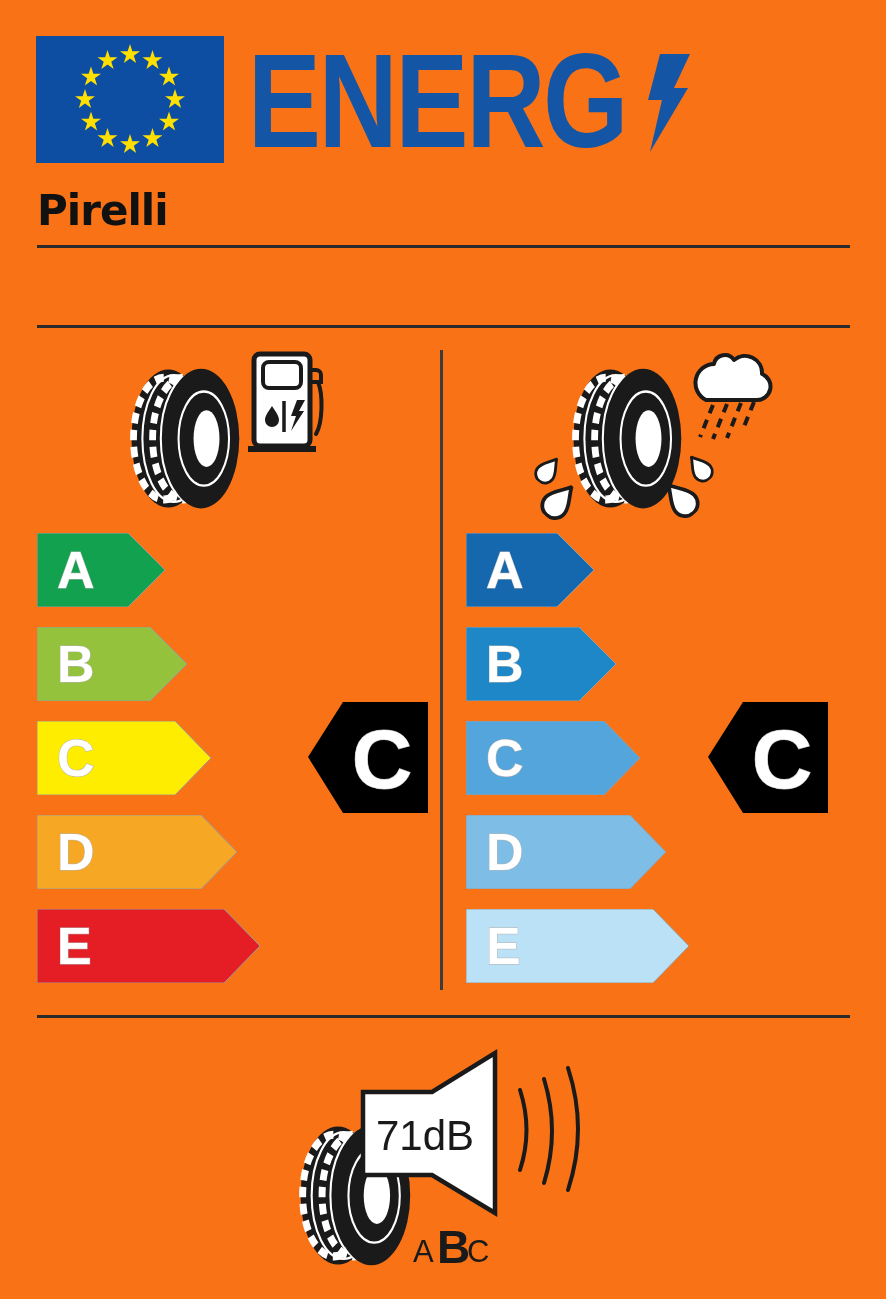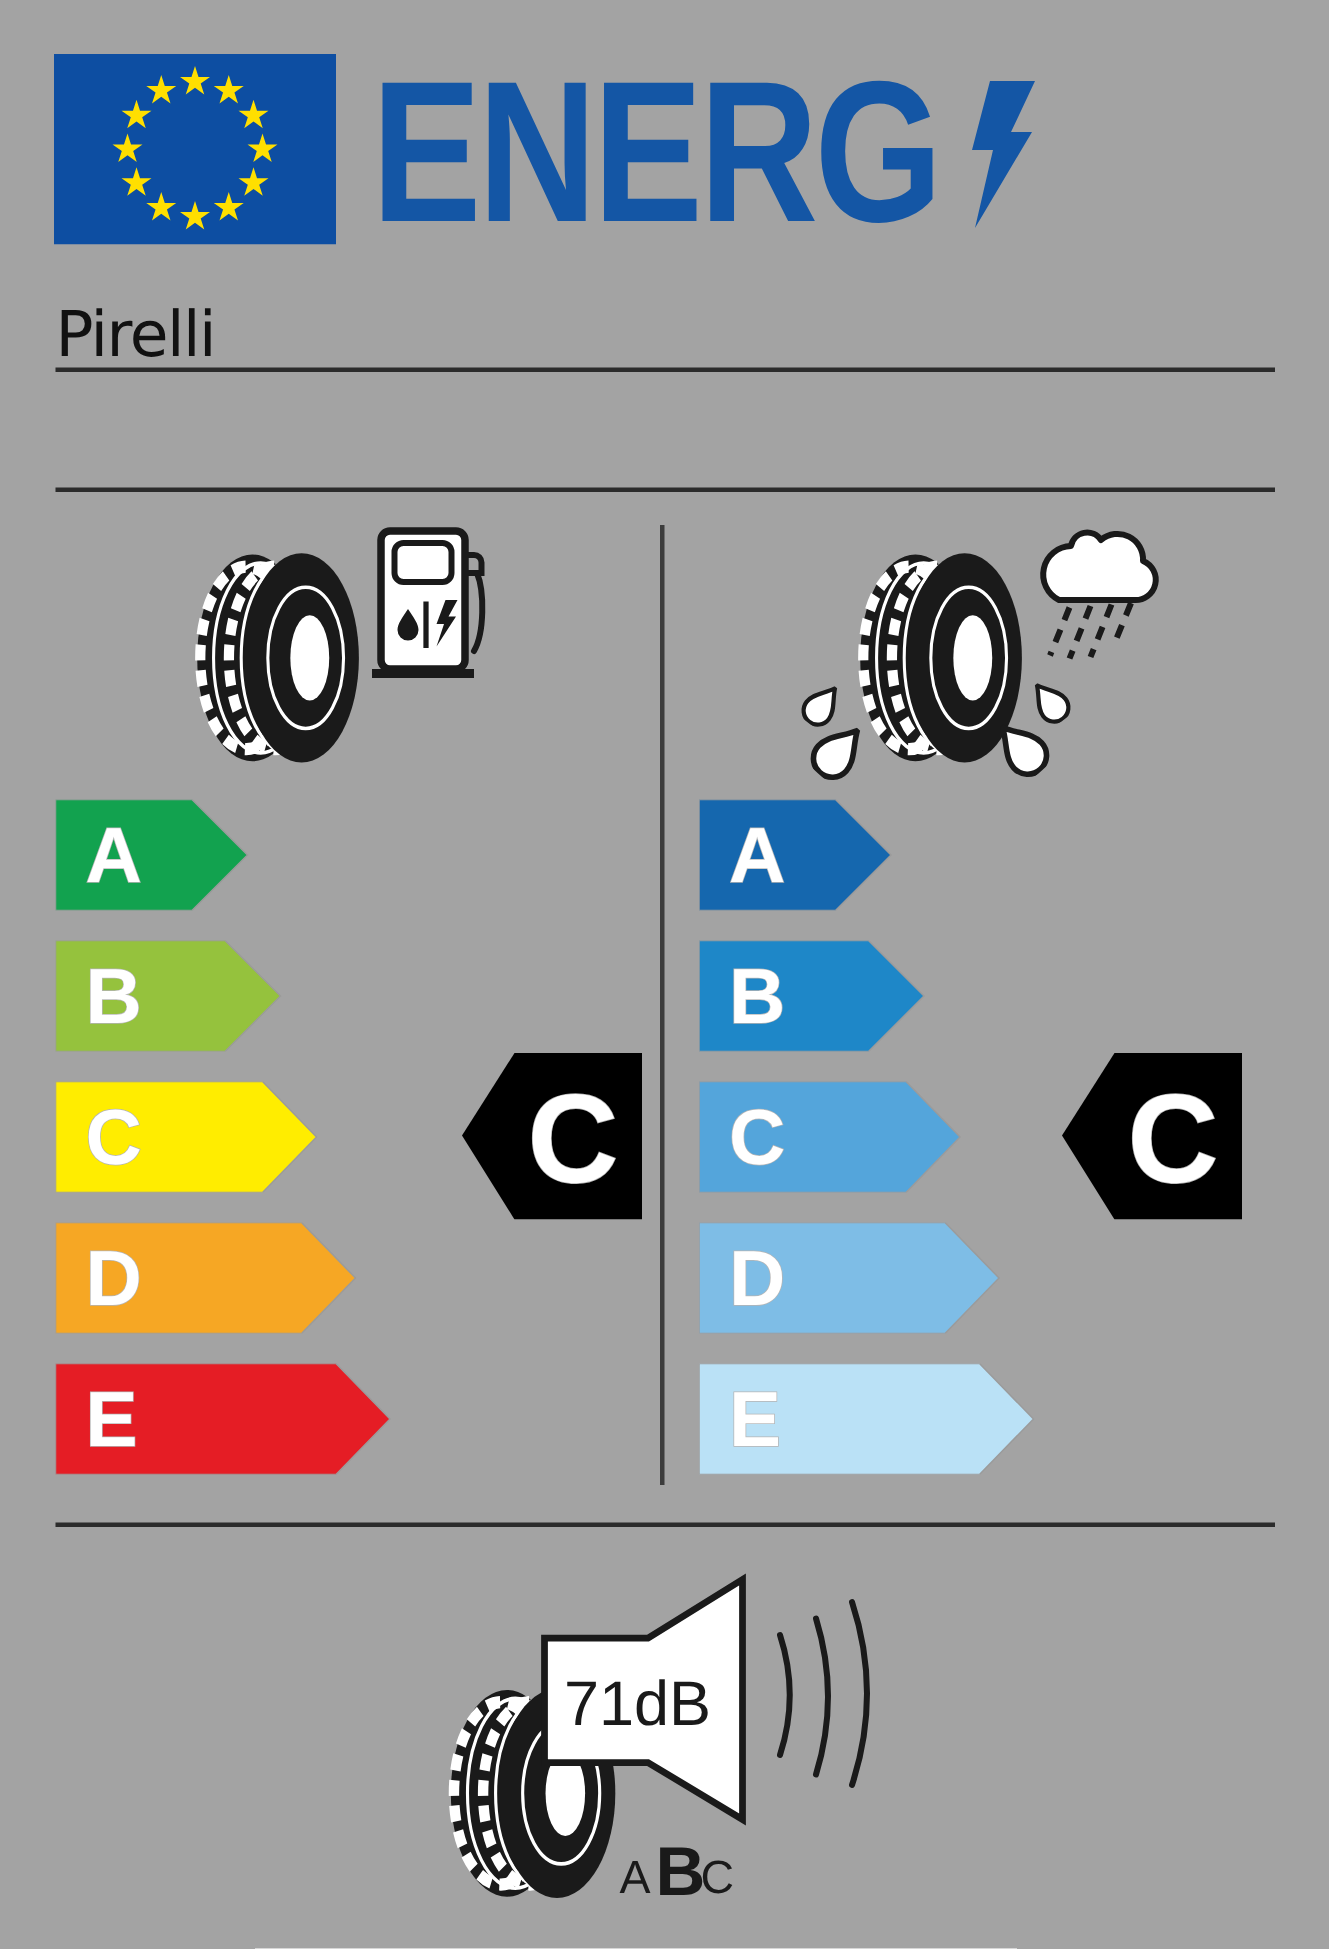--- a/index.html
+++ b/index.html
@@ -1,19 +1,19 @@
 <!DOCTYPE html>
 <html><head>
 <meta charset="utf-8">
 <style>
   html,body{margin:0;padding:0;background:#fff;}
-  .page{position:relative;width:886px;height:1299px;background:#a3a3a3;overflow:hidden;
+  .page{position:relative;width:886px;height:1299px;background:#f97316;overflow:hidden;
         font-family:"DejaVu Sans",sans-serif;}
   .abs{position:absolute;}
-  .brand{left:37px;top:198px;font-size:42px;font-weight:normal;color:#111;
+  .brand{left:37px;top:186px;font-size:42px;font-weight:bold;color:#111;
          letter-spacing:-1px;}
   .hr{left:37px;width:813px;height:3px;background:#2b2b2b;}
   .vdiv{left:440px;top:350px;width:3px;height:640px;background:#3c3c3c;}
   svg{display:block;}
   text{font-family:"Liberation Sans",sans-serif;}
 </style>
 </head>
 <body>
 
 <div class="page">

